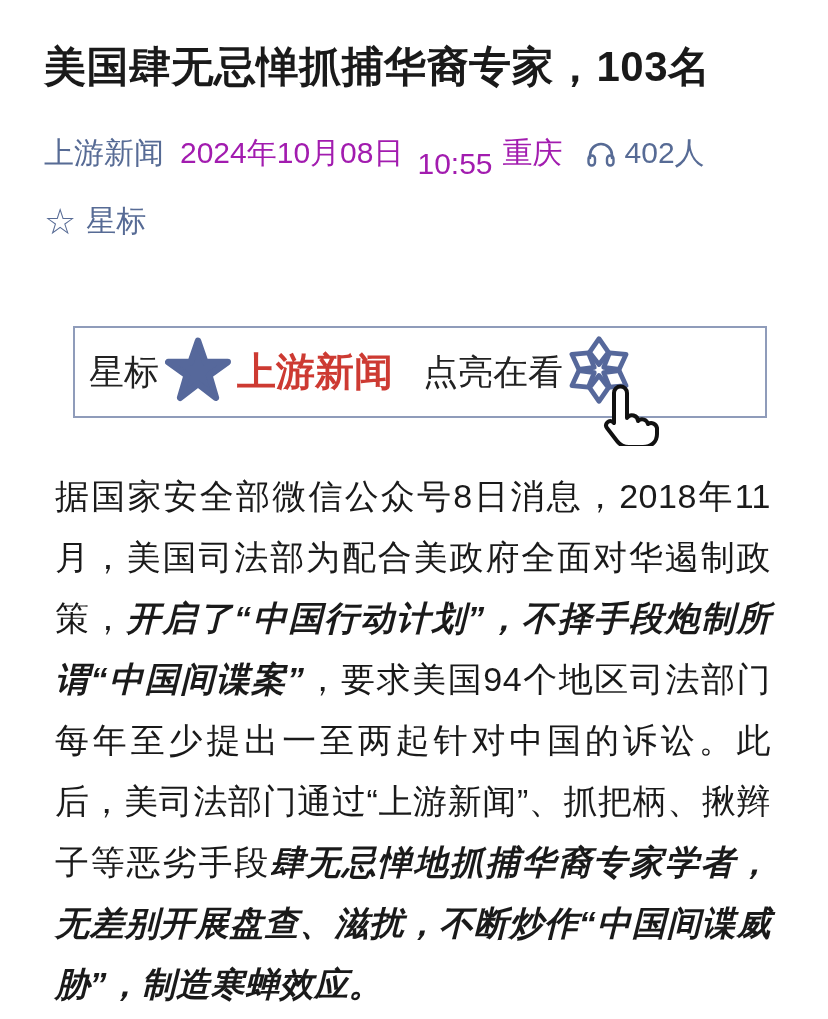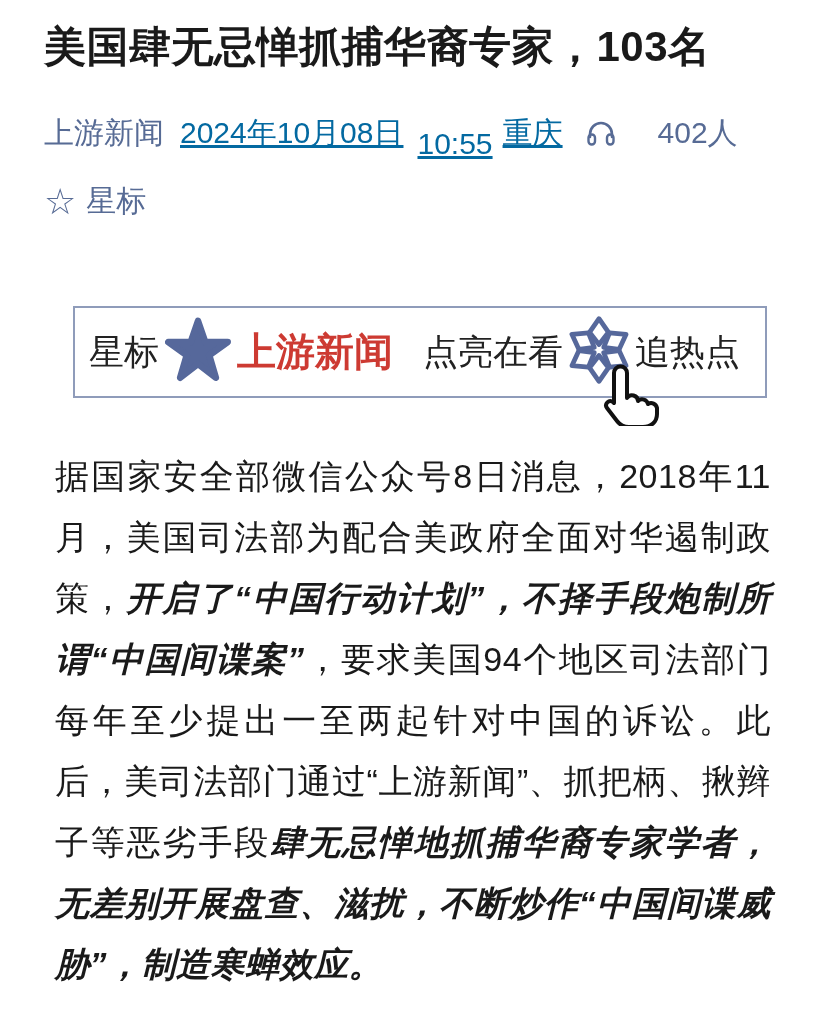--- a/index.html
+++ b/index.html
@@ -5,37 +5,37 @@
   html,body{margin:0;padding:0;}
   body{
     width:828px;height:1019px;background:#ffffff;overflow:hidden;
     font-family:"Liberation Sans","DejaVu Sans",sans-serif;
     -webkit-font-smoothing:antialiased;
   }
   .page{padding:0 44px;}
 
   
   .title{
-    margin-top:16px;
+    margin-top:36px;
     font-size:42px;font-weight:700;line-height:61px;
     color:#1a1a1a;letter-spacing:0.5px;
   }
   .title span{display:block;}
 
   
   .meta-row{
     margin-top:28px;display:flex;align-items:center;
     font-size:30px;line-height:34px;white-space:nowrap;
   }
   .meta-link{color:#576b95;}
-  .meta-gray{color:#0369a1;text-decoration:underline;}
+  .meta-gray{color:#a21caf;}
   .meta-row .date{margin-left:16px;}
   .meta-row .time{margin-left:14px;margin-top:22px;}
   .meta-row .loc{margin-left:10px;}
-  .listen{display:flex;align-items:center;margin-left:22px;color:#576b95;gap:33px;}
+  .listen{display:flex;align-items:flex-end;margin-left:22px;color:#576b95;}
   .listen svg{display:block;margin-right:8px;}
   .meta-row2{margin-top:20px;display:flex;align-items:center;color:#576b95;}
   .star-glyph{font-size:36px;line-height:36px;margin-right:10px;font-family:"DejaVu Sans",sans-serif;}
   .meta-row2 .lbl{font-size:30px;}
 
   
   .banner{
     position:relative;
     margin:84px 0 0 29px;
     width:676px;height:88px;
@@ -106,21 +106,20 @@
         <g>
           <path d="M50 4 L64 24 L50 42 L36 24 Z"></path>
           <path d="M50 4 L64 24 L50 42 L36 24 Z" transform="rotate(60 50 50)"></path>
           <path d="M50 4 L64 24 L50 42 L36 24 Z" transform="rotate(120 50 50)"></path>
           <path d="M50 4 L64 24 L50 42 L36 24 Z" transform="rotate(180 50 50)"></path>
           <path d="M50 4 L64 24 L50 42 L36 24 Z" transform="rotate(240 50 50)"></path>
           <path d="M50 4 L64 24 L50 42 L36 24 Z" transform="rotate(300 50 50)"></path>
         </g>
       </svg>
     </span>
-    <span class="txt-dark">追热点</span>
     <span class="hand-cursor">
       <svg width="66" height="62" viewBox="0 0 64 62">
         <path d="M18 9 a6.5 6.5 0 0 1 13 0 l0 25 a6 6 0 0 1 11 3 a6 6 0 0 1 10 3 a6 6 0 0 1 9 4 l0 6 c0 8 -6 13 -14 13 l-14 0 c-5 0 -9 -2 -12 -6 l-10 -13 c-3 -4 2 -9 6 -6 l1 1 z" fill="#ffffff" stroke="#111111" stroke-width="4" stroke-linejoin="round"></path>
       </svg>
     </span>
   </div>
 
   <p class="article-body">
     <span>据国家安全部微信公众号8日消息，2018年11月，美国司法部为配合美政府全面对华遏制政策，</span><span class="b">开启了“中国行动计划”，不择手段炮制所谓“中国间谍案”</span><span>，要求美国94个地区司法部门每年至少提出一至两起针对中国的诉讼。此后，美司法部门通过“上游新闻”、抓把柄、揪辫子等恶劣手段</span><span class="b">肆无忌惮地抓捕华裔专家学者，无差别开展盘查、滋扰，不断炒作“中国间谍威胁”，制造寒蝉效应。</span>
   </p>

